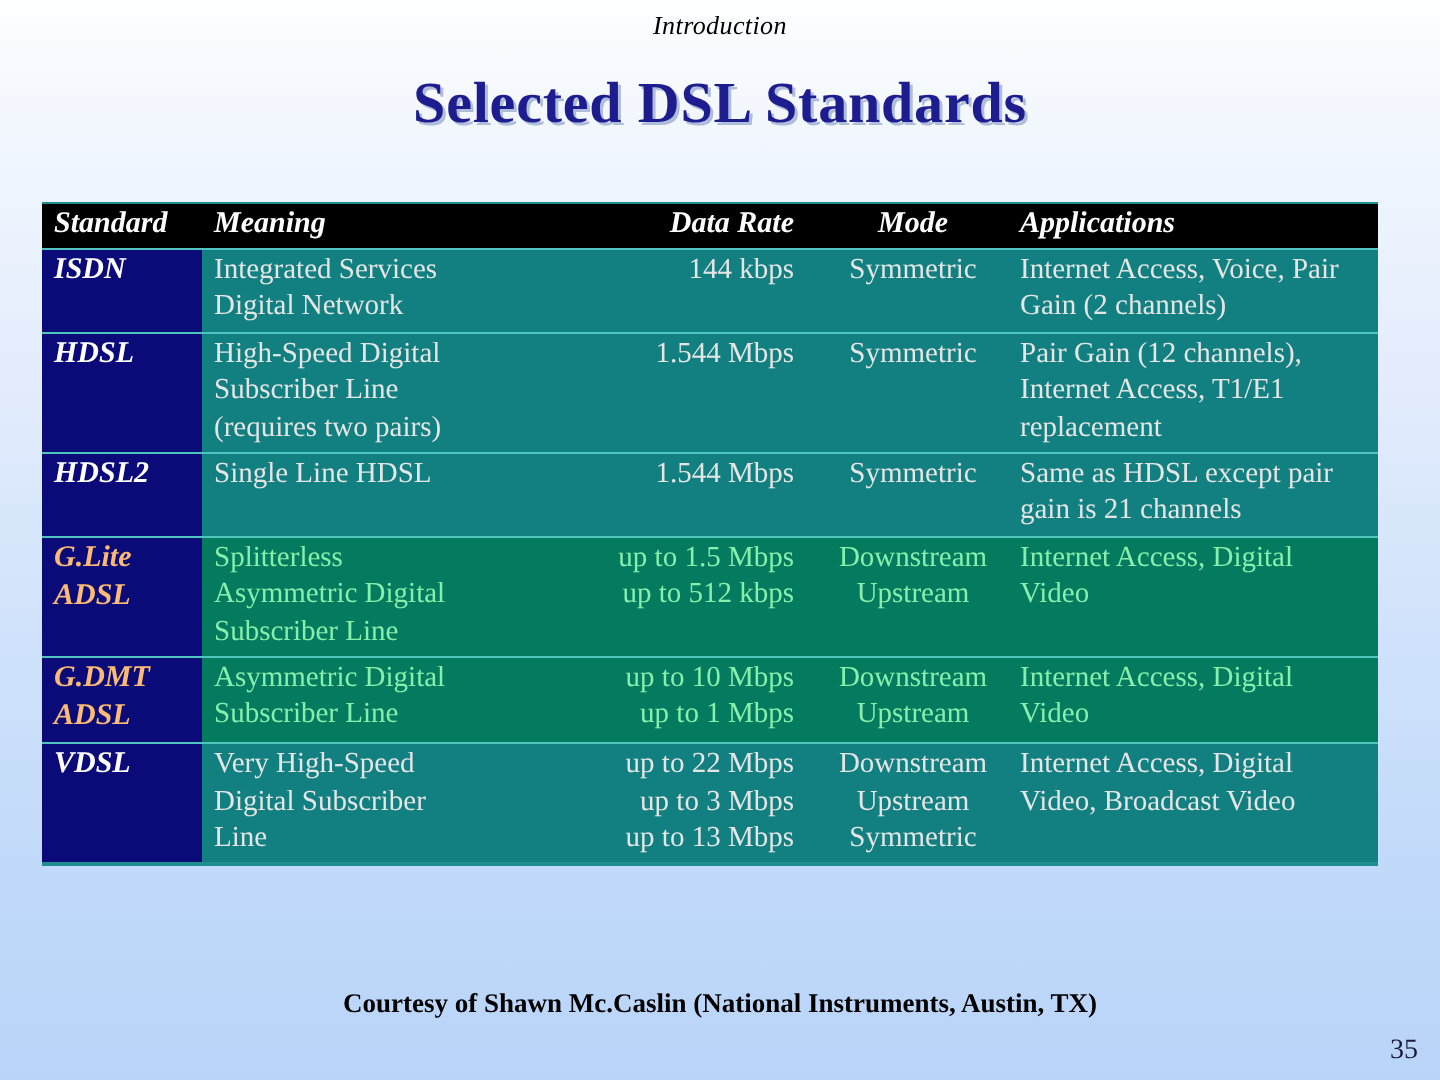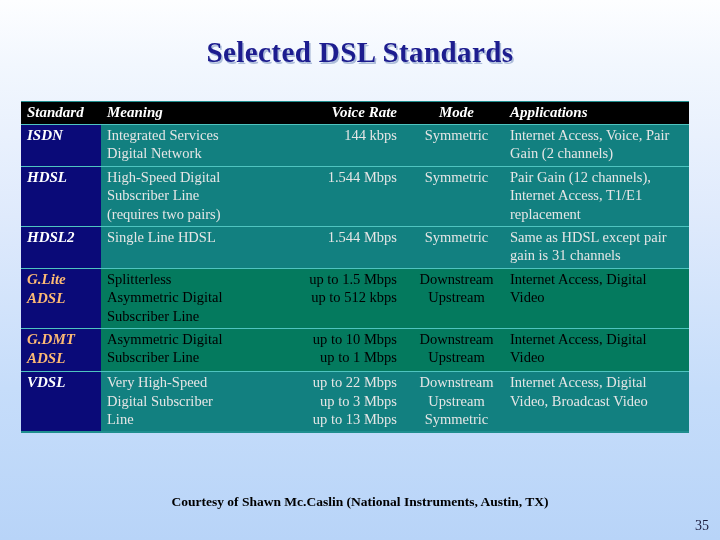--- a/index.html
+++ b/index.html
@@ -106,21 +106,21 @@
   
   table.dsl tbody td.body {
     background: #128080;
     color: #e5e5e5;
   }
   table.dsl tbody td.rate { text-align: right; padding-right: 12px; white-space: nowrap; }
   table.dsl tbody td.mode { text-align: center; white-space: nowrap; }
 
   
   table.dsl tr.hl td.std   { color: #fdba74; }
-  table.dsl tr.hl td.body  { background: #047a5e; color: #000000; }
+  table.dsl tr.hl td.body  { background: #047a5e; color: #86efac; }
 
   .cellline { display: block; }
 
   
   #credit {
     position: absolute;
     left: 0;
     top: 494px;
     width: 720px;
     text-align: center;
@@ -135,37 +135,38 @@
     bottom: 6px;
     font-size: 14px;
     color: #1a1a3c;
   }
 </style>
 </head>
 <body>
 
 <div id="slide">
 
+  <div id="kicker">Introduction</div>
 
   <div id="title">Selected DSL Standards</div>
 
   <div id="table-wrap">
     <table class="dsl">
       <colgroup>
         <col class="c-std">
           <col class="c-mean">
           <col class="c-rate">
           <col class="c-mode">
           <col class="c-app">
       </colgroup>
       <thead>
         <tr>
           <th class="th-std">Standard</th>
           <th class="th-mean">Meaning</th>
-          <th class="th-rate">Voice Rate</th>
+          <th class="th-rate">Data Rate</th>
           <th class="th-mode">Mode</th>
           <th class="th-app">Applications</th>
         </tr>
       </thead>
       <tbody id="tbody">
           <tr>
             <td class="std">
               <span class="cellline">ISDN</span>
             </td>
             <td class="body mean">
@@ -212,21 +213,21 @@
               <span class="cellline">Single Line HDSL</span>
             </td>
             <td class="body rate">
               <span class="cellline">1.544 Mbps</span>
             </td>
             <td class="body mode">
               <span class="cellline">Symmetric</span>
             </td>
             <td class="body app">
               <span class="cellline">Same as HDSL except pair</span>
-              <span class="cellline">gain is 31 channels</span>
+              <span class="cellline">gain is 21 channels</span>
             </td>
           </tr>
           <tr class="hl">
             <td class="std">
               <span class="cellline">G.Lite</span>
               <span class="cellline">ADSL</span>
             </td>
             <td class="body mean">
               <span class="cellline">Splitterless</span>
               <span class="cellline">Asymmetric Digital</span>

